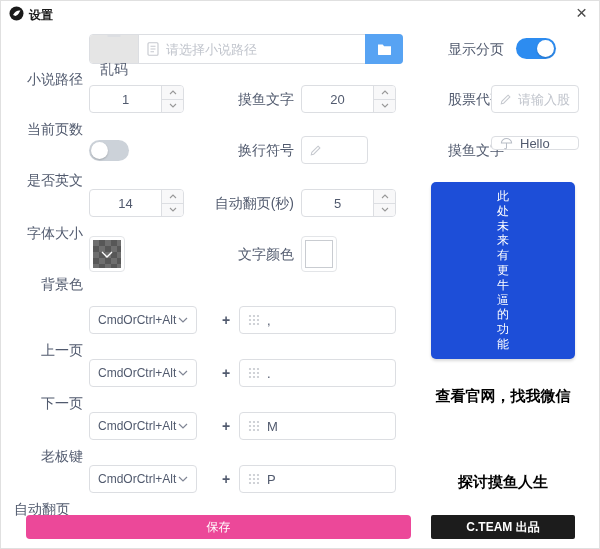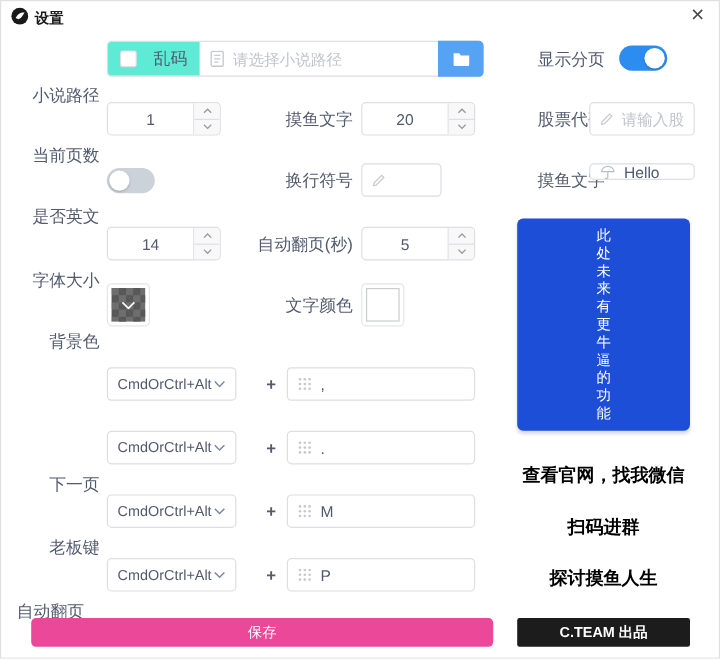--- a/index.html
+++ b/index.html
@@ -24,22 +24,22 @@
   .inp { position:absolute; border:1px solid #dcdee2; border-radius:4px; background:#fff;
          display:flex; align-items:center; gap:7px; padding:0 8px; font-size:13px; color:#515a6e; }
   .inp input { border:none; outline:none; flex:1; min-width:0; font-size:13px; color:#515a6e;
                font-family:inherit; background:transparent; }
   .inp input::placeholder { color:#c0c4cc; }
   .ic { display:flex; align-items:center; flex:none; }
 
   
   .grp { position:absolute; left:88px; top:33px; width:314px; height:30px; border:1px solid #dcdee2;
          border-radius:4px; background:#fff; display:flex; }
-  .grp-garbled { display:flex; align-items:center; gap:14px; padding:0 10px; background:#5eead4;
-                 border-right:1px solid #dcdee2; border-radius:3px 0 0 3px; font-size:14px; color:#515a6e; cursor:pointer; }
+  .grp-garbled { display:flex; align-items:center; gap:24px; padding:0 10px; background:#e5e5e5;
+                 border-right:1px solid #dcdee2; border-radius:3px 0 0 3px; font-size:14px; color:#515a6e; cursor:pointer;flex-direction:column; }
   .cb { width:14px; height:14px; border:1px solid #dcdee2; border-radius:2px; background:#fff; display:inline-block; }
   .grp-input { flex:1; display:flex; align-items:center; gap:7px; padding:0 8px; min-width:0; }
   .grp-input input { border:none; outline:none; flex:1; min-width:0; font-size:13px; color:#515a6e;
                      font-family:inherit; background:transparent; }
   .grp-input input::placeholder { color:#c0c4cc; }
   .grp-btn { width:38px; margin:-1px; border:none; border-radius:0 4px 4px 0; background:#57a3f3;
              display:flex; align-items:center; justify-content:center; cursor:pointer; flex:none; }
 
   
   .toggle { position:absolute; width:40px; height:21px; border-radius:11px; cursor:pointer; }
@@ -244,20 +244,21 @@
       <svg width="12" height="7" viewBox="0 0 12 7">
           <path d="M1 1 6 6 11 1" fill="none" stroke="#fff" stroke-width="1.4"></path>
         </svg>
     </span>
   </div>
   <div class="lbl mid" style="top:235px;line-height:36px;">文字颜色</div>
   <div class="swatch" style="left:300px;top:235px;">
     <span class="sw-inner white"></span>
   </div>
 
+  <div class="lbl left0" style="top:305px;line-height:28px;">上一页</div>
   <div class="sel" style="top:305px;">
     <span>CmdOrCtrl+Alt</span>
     <span class="ic">
         <svg width="10" height="6" viewBox="0 0 10 6">
           <path d="M1 1 5 5 9 1" fill="none" stroke="#808695" stroke-width="1.2"></path>
         </svg>
       </span>
   </div>
   <div class="plus" style="top:305px;line-height:28px;">+</div>
   <div class="inp" style="left:238px;top:305px;width:157px;height:28px;">
@@ -365,17 +366,16 @@
       </span>
     <input value="P" style="">
   </div>
 
   <button class="save">保存</button>
 
   <div class="future">
     <div class="vtext">此处未来有更牛逼的功能</div>
   </div>
   <div class="promo" style="top:386px;">查看官网，找我微信</div>
-  <div class="promo" style="top:429px;">扫码进群</div>
   <div class="promo" style="top:472px;">探讨摸鱼人生</div>
   <button class="team">C.TEAM 出品</button>
 
 </div>
 
 </body></html>

